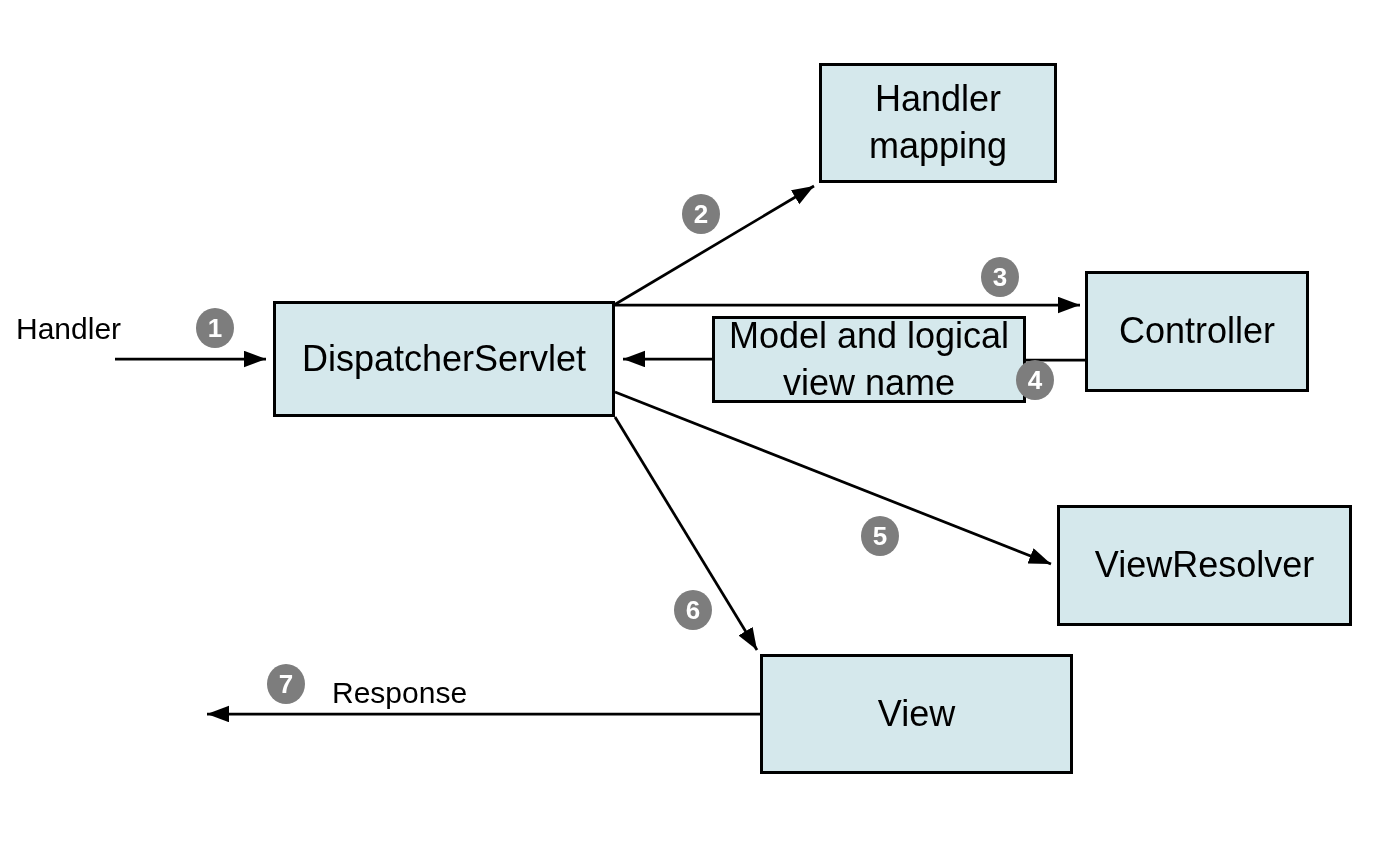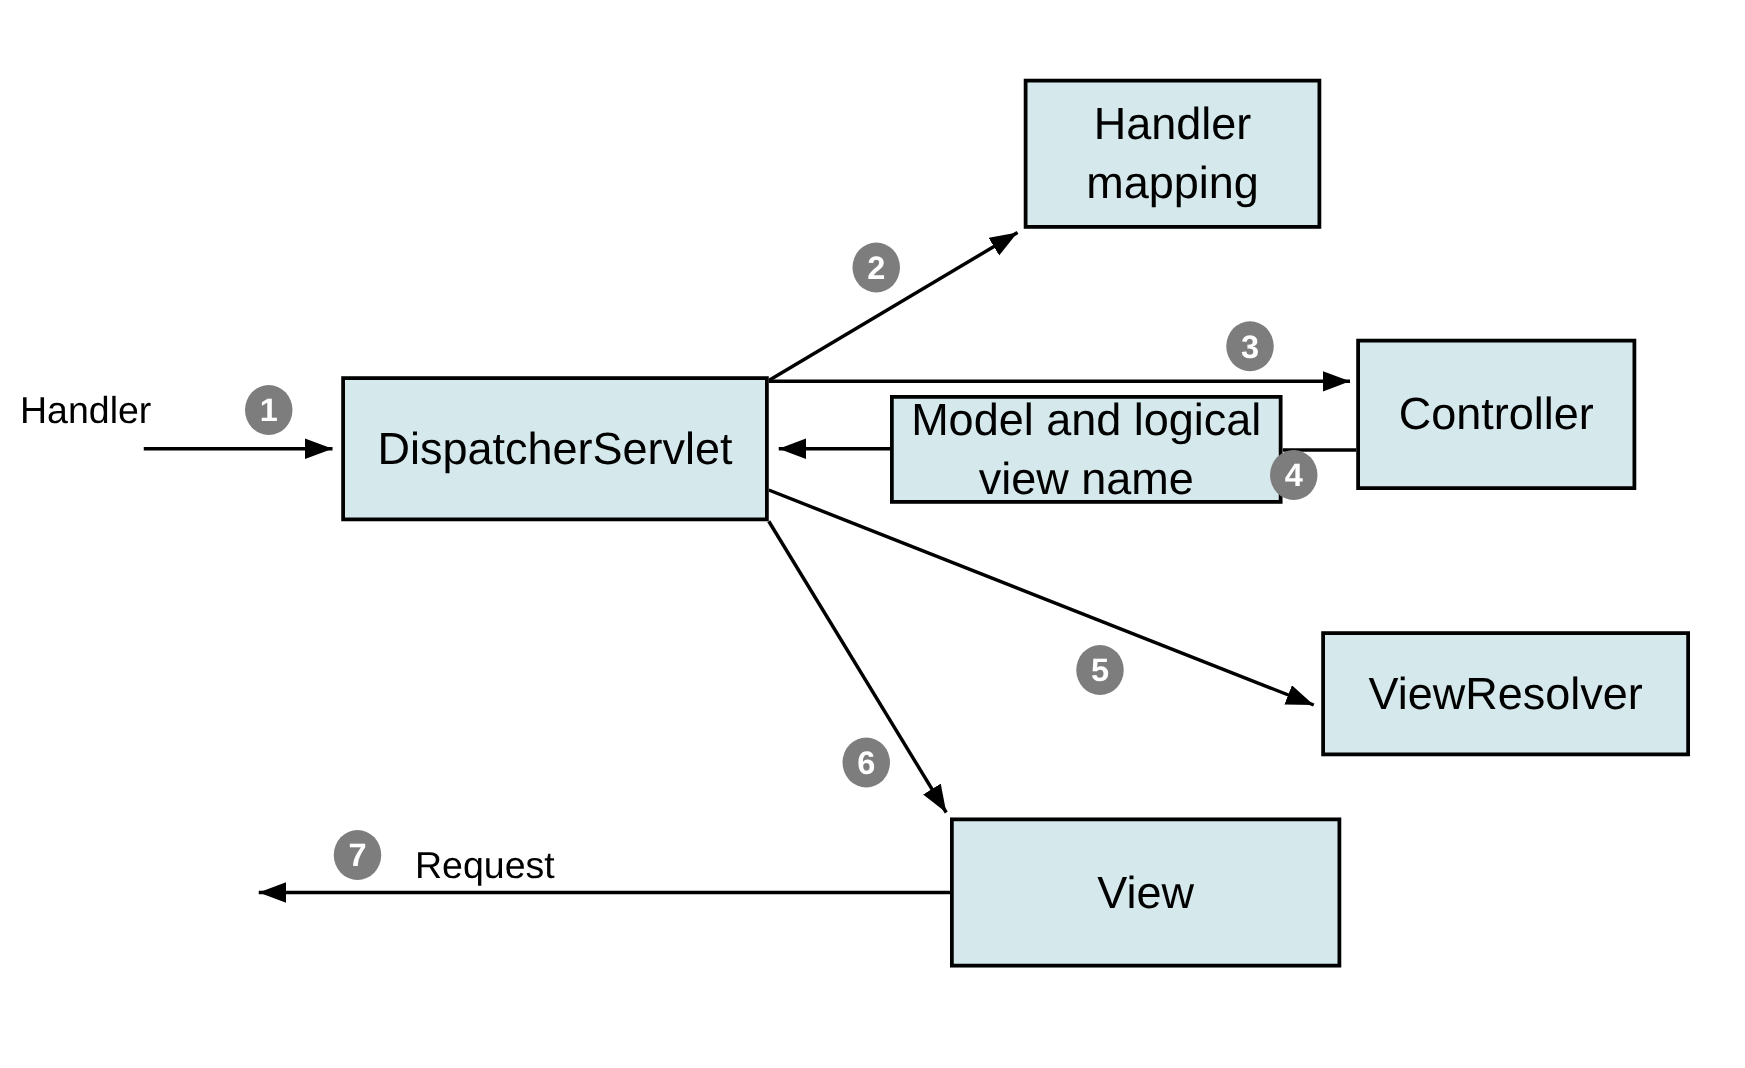--- a/index.html
+++ b/index.html
@@ -36,21 +36,21 @@
     text-align: center;
     font-size: 36px;
     line-height: 1.3;
     color: var(--label-text, #000000);
     white-space: pre-line;
   }
   #n-dispatcher   { left: 273px;  top: 301px; width: 342px; height: 116px; }
   #n-handler      { left: 819px;  top: 63px;  width: 238px; height: 120px; }
   #n-controller   { left: 1085px; top: 271px; width: 224px; height: 121px; }
   #n-model        { left: 712px;  top: 316px; width: 314px; height: 87px; }
-  #n-viewresolver { left: 1057px; top: 505px; width: 295px; height: 100px; }
+  #n-viewresolver { left: 1057px; top: 505px; width: 295px; height: 121px; }
   #n-view         { left: 760px;  top: 654px; width: 313px; height: 120px; }
   .badge {
     position: absolute;
     width: 38px;
     height: 40px;
     border-radius: 50%;
     background: var(--badge-fill, #7d7d7d);
     color: var(--badge-text, #ffffff);
     display: flex;
     align-items: center;
@@ -119,15 +119,15 @@
 
   <div class="badge" id="b1">1</div>
   <div class="badge" id="b2">2</div>
   <div class="badge" id="b3">3</div>
   <div class="badge" id="b4">4</div>
   <div class="badge" id="b5">5</div>
   <div class="badge" id="b6">6</div>
   <div class="badge" id="b7">7</div>
 
   <div class="flow-label" id="lbl-request">Handler</div>
-  <div class="flow-label" id="lbl-response">Request</div>
+  <div class="flow-label" id="lbl-response">Response</div>
 
 </div>
 
 </body></html>

